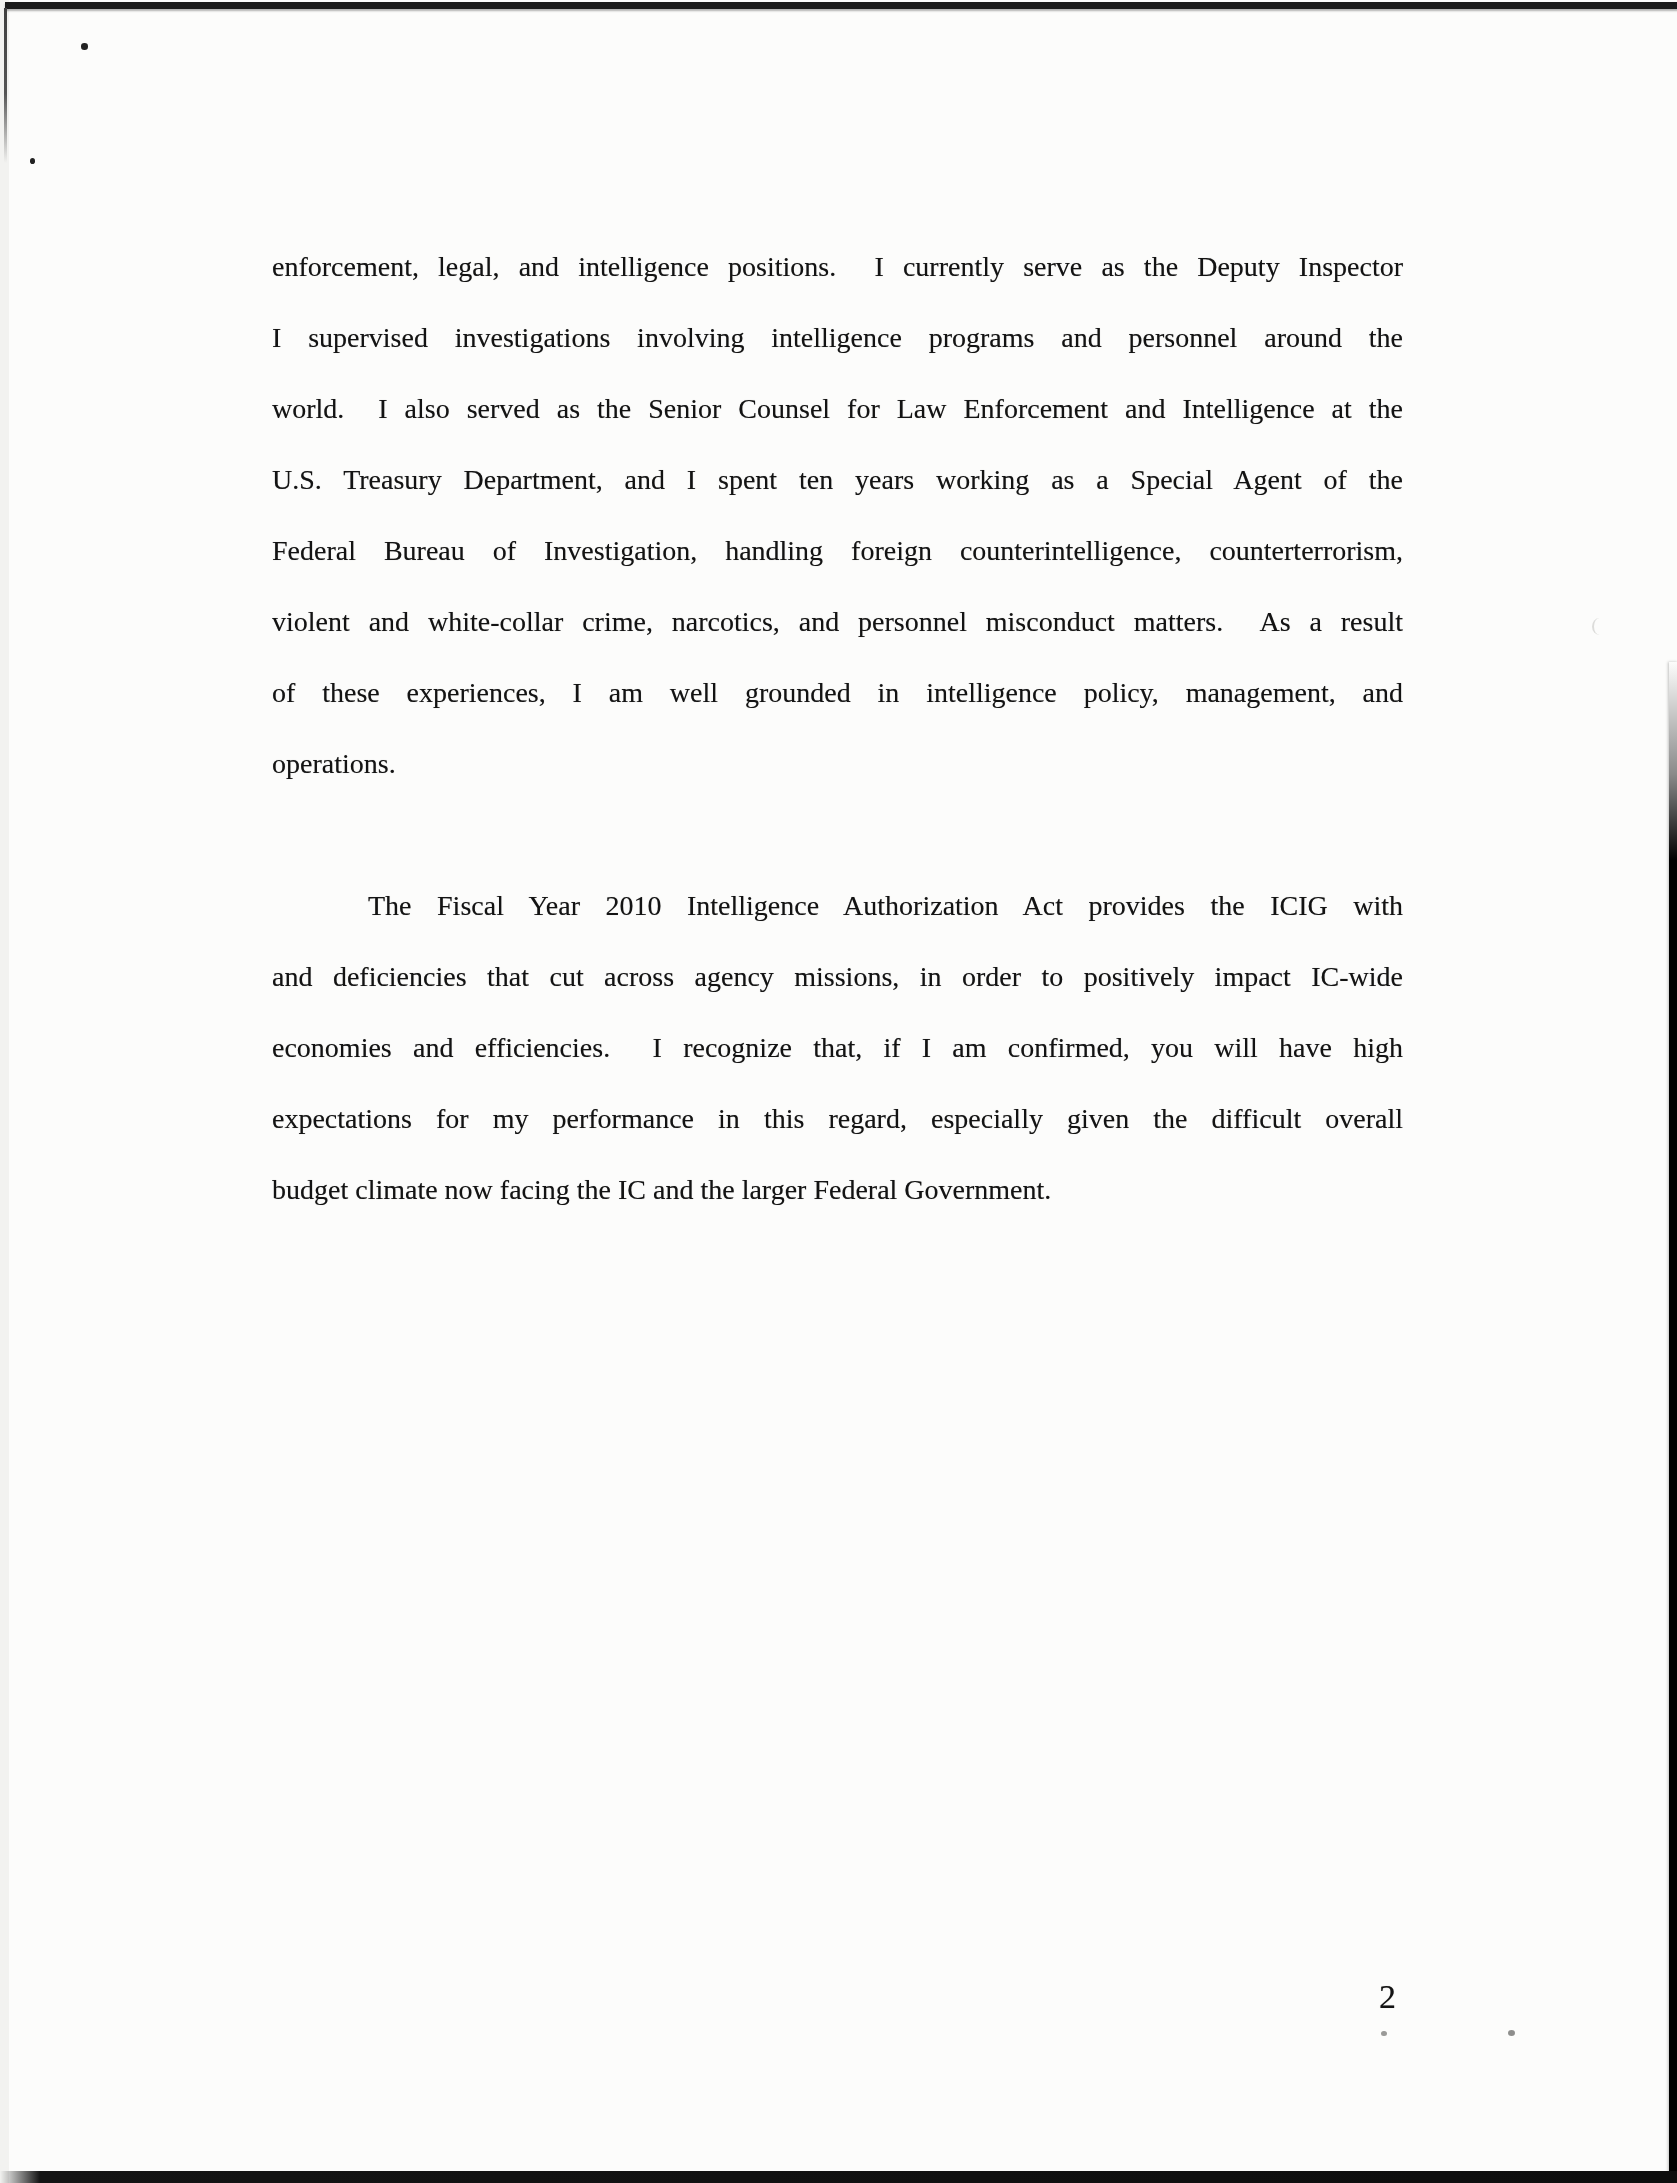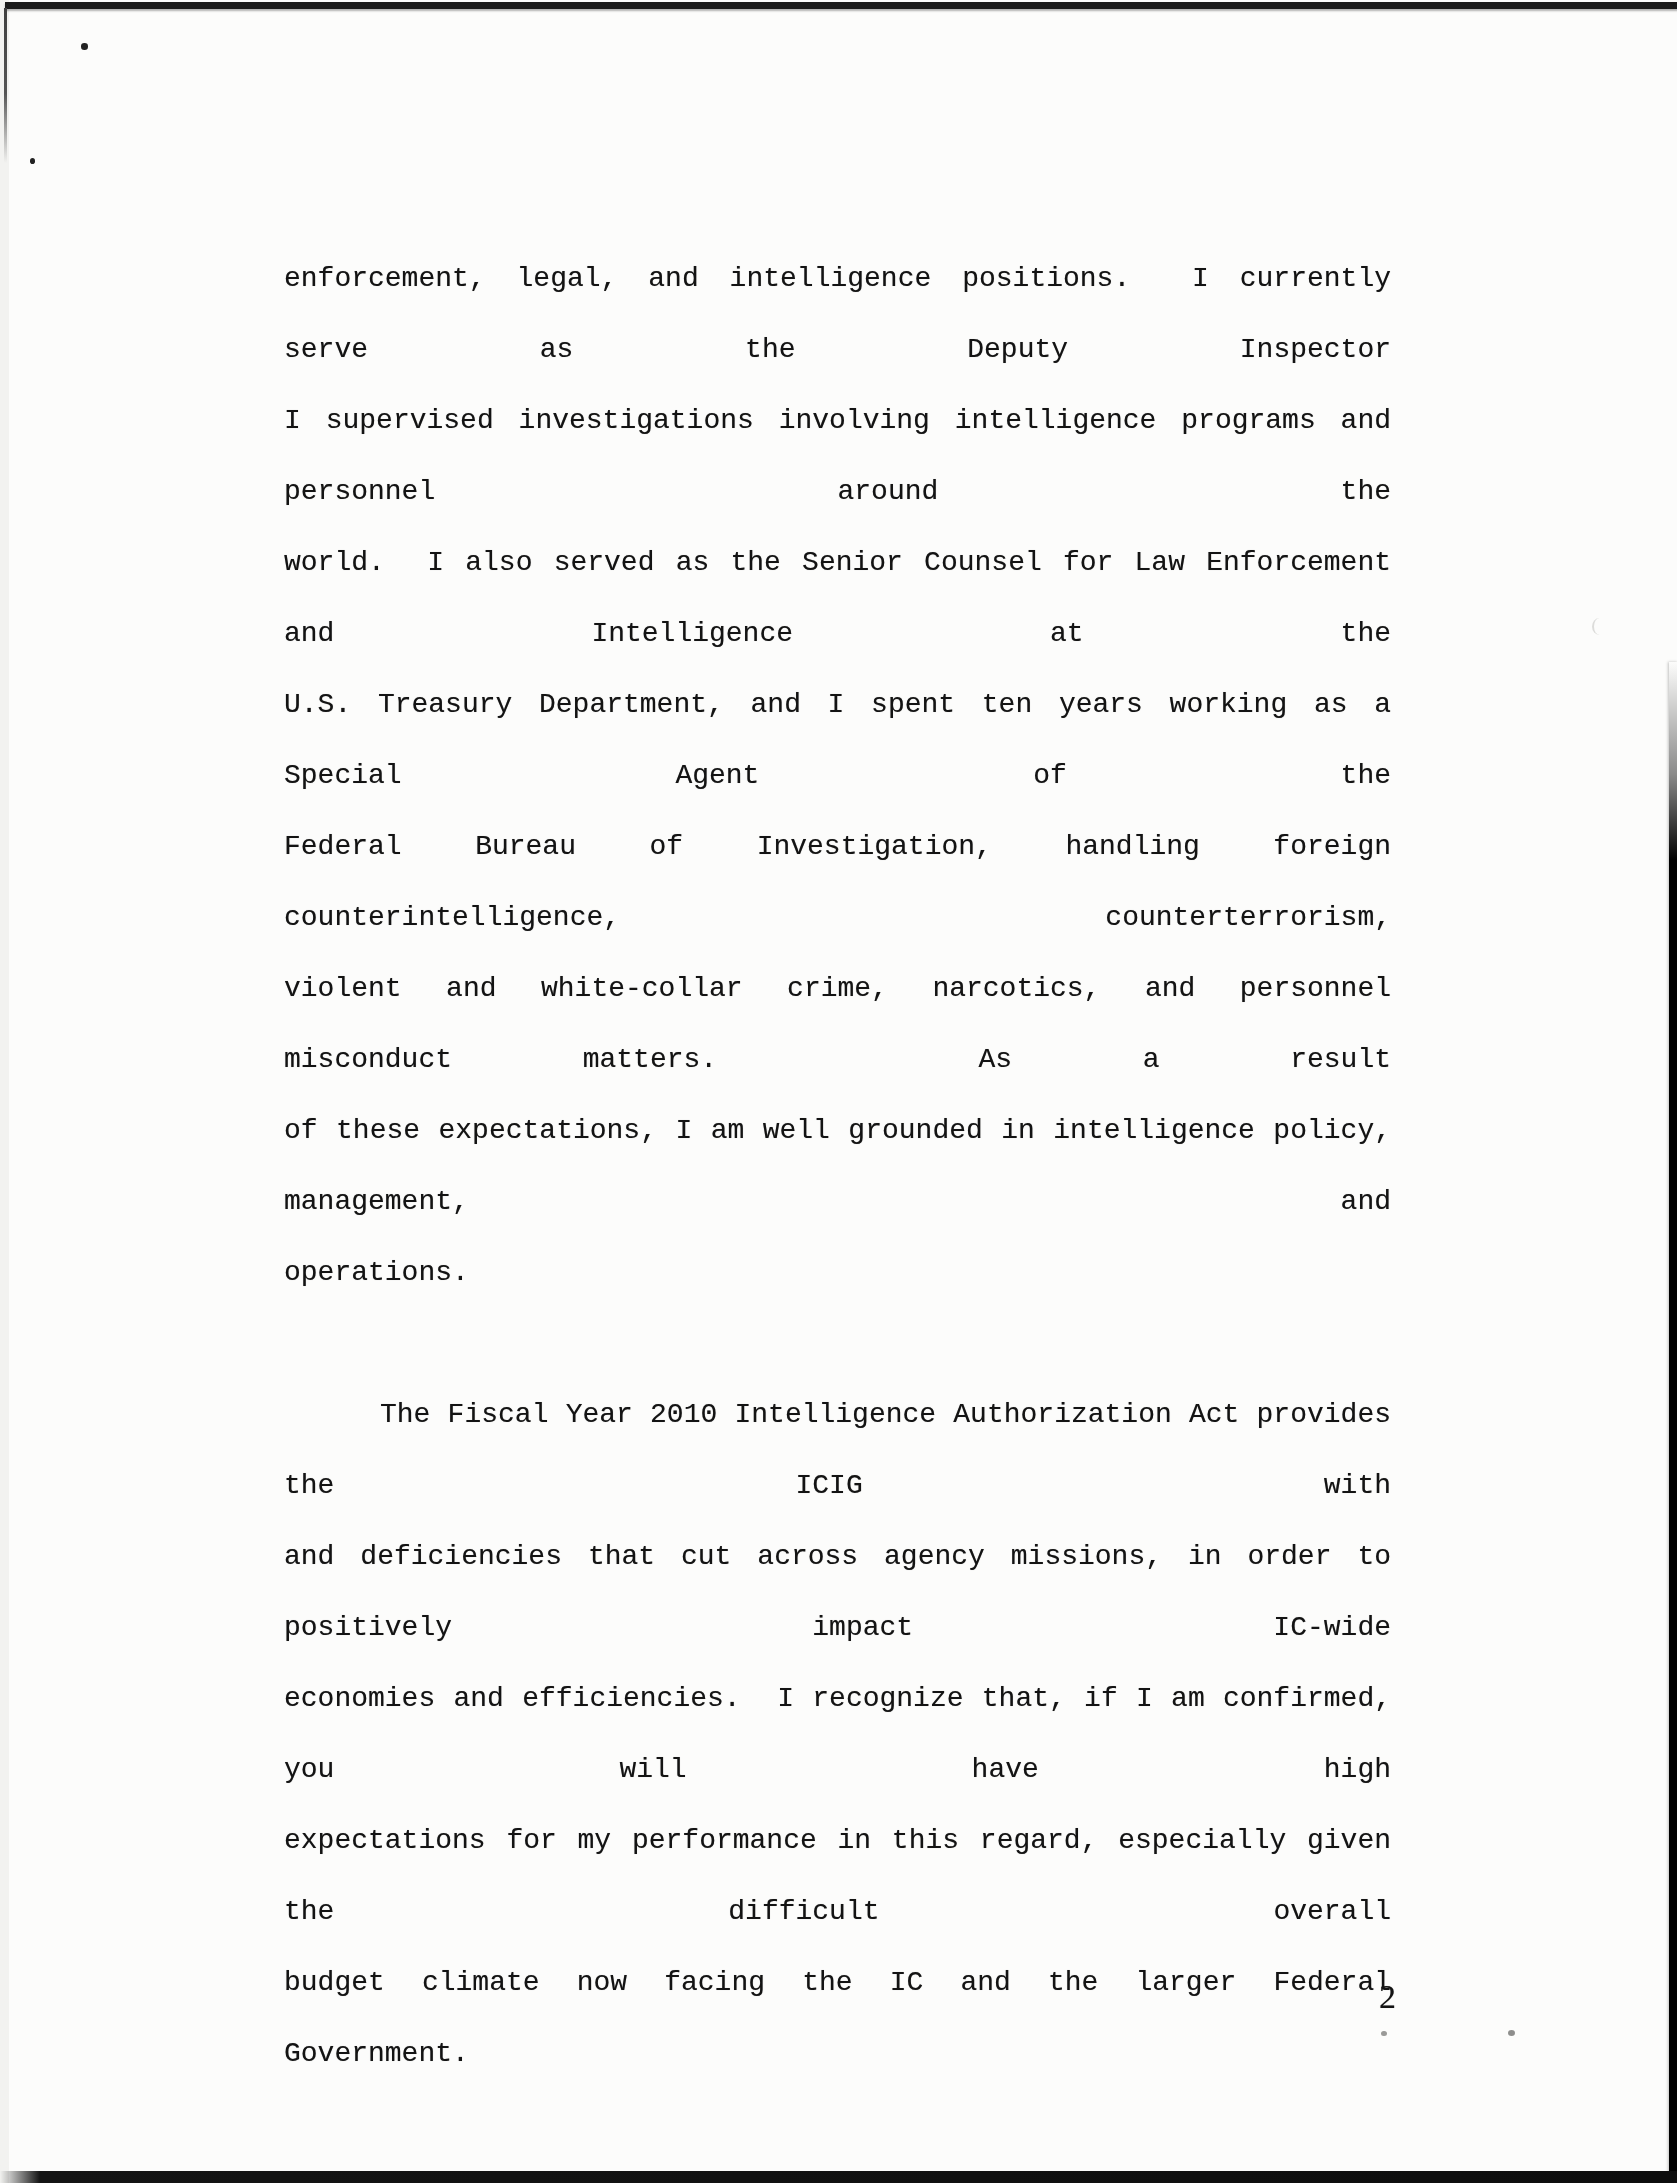--- a/index.html
+++ b/index.html
@@ -67,21 +67,21 @@
   .text-block {
     position: absolute;
     left: 272px;
     top: 231px;
     width: 1131px;
     font-size: 28px;
     line-height: 71px;
     color: #131313;
     text-shadow: 0 0 0.7px rgba(10,10,10,0.4);
   }
-  .para { margin: 12px; font-family: Liberation Mono, monospace; }
+  .para { margin: 0; }
   .para + .para { margin-top: 71px; }
   .line {
     text-align: justify;
     text-align-last: justify;
     white-space: normal;
   }
   .line.last { text-align-last: left; }
   .line.indent { text-indent: 96px; }
   
   .page-number {
@@ -112,21 +112,21 @@
   <div class="smudge m1"></div>
 
   <div class="text-block">
       <div class="para">
         <div class="line">enforcement, legal, and intelligence positions.&nbsp; I currently serve as the Deputy Inspector</div>
         <div class="line">I supervised investigations involving intelligence programs and personnel around the</div>
         <div class="line">world.&nbsp; I also served as the Senior Counsel for Law Enforcement and Intelligence at the</div>
         <div class="line">U.S. Treasury Department, and I spent ten years working as a Special Agent of the</div>
         <div class="line">Federal Bureau of Investigation, handling foreign counterintelligence, counterterrorism,</div>
         <div class="line">violent and white-collar crime, narcotics, and personnel misconduct matters.&nbsp; As a result</div>
-        <div class="line">of these expectations, I am well grounded in intelligence policy, management, and</div>
+        <div class="line">of these experiences, I am well grounded in intelligence policy, management, and</div>
         <div class="line last">operations.</div>
       </div>
       <div class="para">
         <div class="line indent">The Fiscal Year 2010 Intelligence Authorization Act provides the ICIG with</div>
         <div class="line">and deficiencies that cut across agency missions, in order to positively impact IC-wide</div>
         <div class="line">economies and efficiencies.&nbsp; I recognize that, if I am confirmed, you will have high</div>
         <div class="line">expectations for my performance in this regard, especially given the difficult overall</div>
         <div class="line last">budget climate now facing the IC and the larger Federal Government.</div>
       </div>
     </div>

